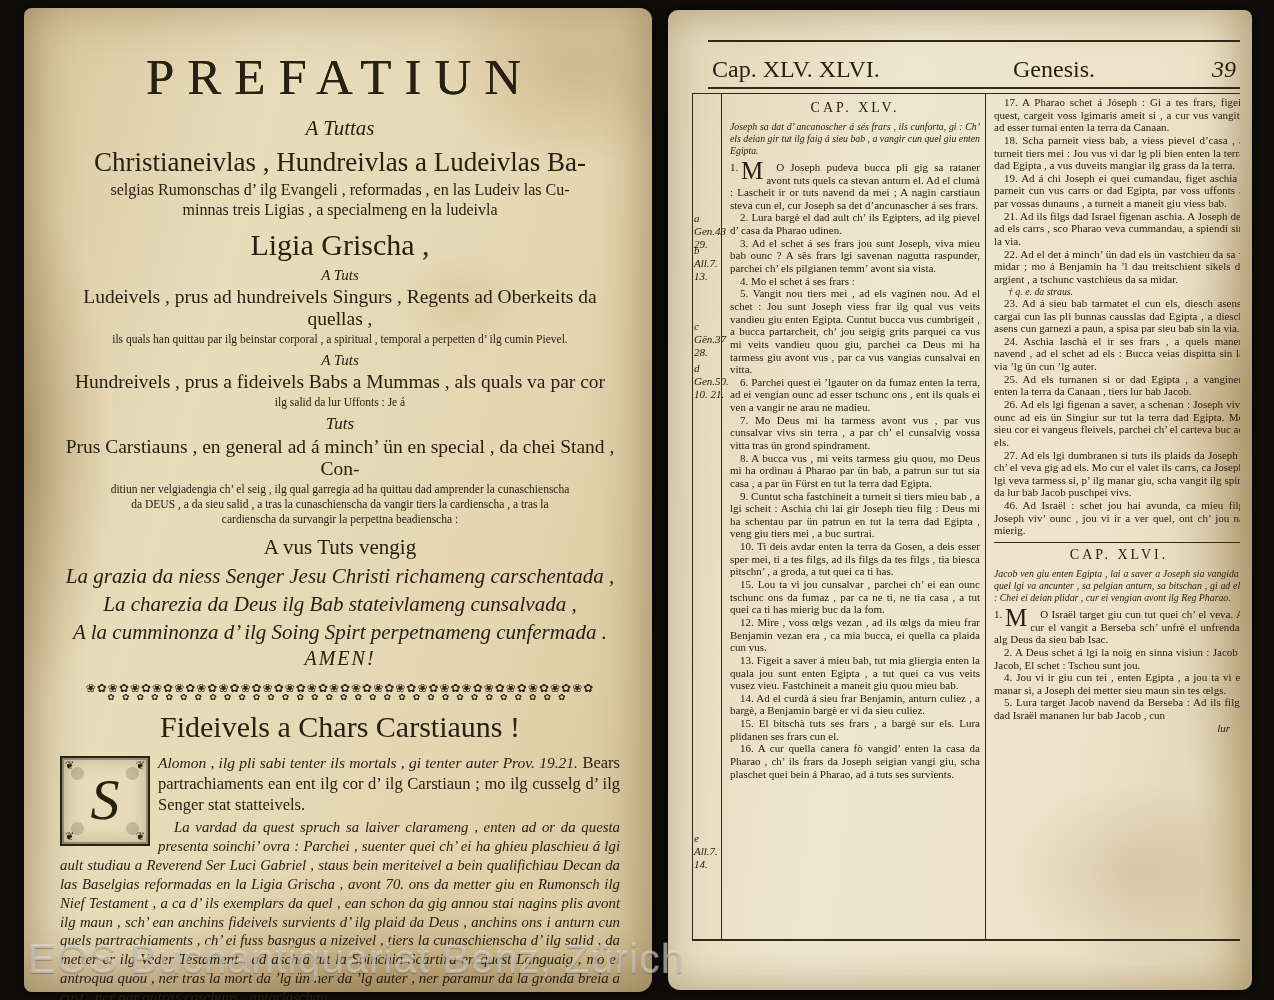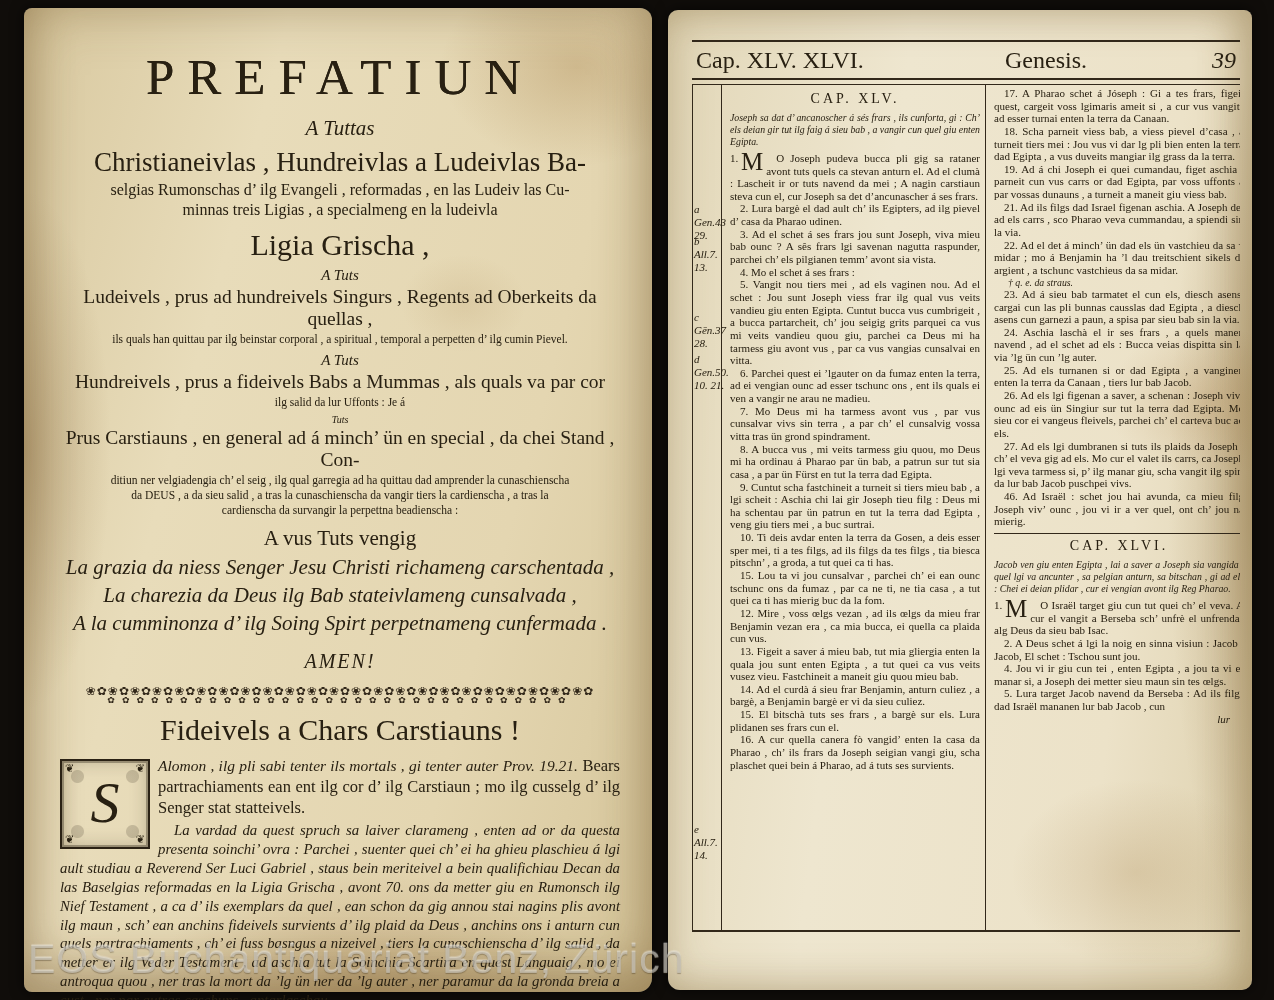--- a/index.html
+++ b/index.html
@@ -28,24 +28,24 @@
   .lp-inner{padding:34px 30px 0 34px;}
   .lp-title{font-size:51px;letter-spacing:13px;margin:6px 0 10px 0;text-shadow:0 0 .5px #282012;}
   .it{font-style:italic;}
   .lp-atuttas{font-size:21px;margin:2px 0;}
   .lp-big1{font-size:27px;margin:6px 0 2px 0;}
   .lp-mid{font-size:16px;line-height:1.25;}
   .lp-ligia{font-size:30px;margin:8px 0 2px 0;}
   .lp-atuts{font-size:15px;margin:5px 0 2px 0;}
   .lp-row20{font-size:19.5px;margin:2px 0;}
   .lp-sub{font-size:11.5px;line-height:1.3;}
-  .lp-tuts{font-size:10px;margin:4px 0 1px 0;}
+  .lp-tuts{font-size:17px;margin:4px 0 1px 0;}
   .lp-vengig{font-size:21px;margin:8px 0 2px 0;}
   .lp-bless{font-size:21px;line-height:1.35;}
-  .lp-amen{font-size:20px;letter-spacing:2px;margin-top:12px;}
+  .lp-amen{font-size:20px;letter-spacing:2px;margin-top:0;}
   .fleuron{margin:14px 0 4px 0;line-height:.8;color:#32281a;}
   .fleuron .r1{font-size:12px;letter-spacing:1px;white-space:nowrap;overflow:hidden;}
   .fleuron .r2{font-size:9px;letter-spacing:7px;white-space:nowrap;overflow:hidden;margin-top:1px;}
   .lp-section{font-size:30px;margin:8px 0 8px 0;}
   .lp-body{text-align:justify;position:relative;padding:0 2px;}
   .dropcapS{
     float:left;width:86px;height:86px;margin:4px 8px 2px 0;
     border:2px solid #2a2114;box-shadow:inset 0 0 0 2px rgba(42,33,20,.35), inset 0 0 18px rgba(42,33,20,.25);
     position:relative;background:
       radial-gradient(circle at 18% 18%, rgba(42,33,20,.18) 0 6px, transparent 7px),
@@ -69,21 +69,21 @@
       radial-gradient(ellipse 200px 150px at 80% 88%, rgba(150,108,48,.20), transparent 62%),
       radial-gradient(ellipse 120px 600px at 100% 50%, rgba(130,95,45,.28), transparent 70%),
       linear-gradient(97deg,#e2d7b8,#eee6cf 35%,#ece2c8 75%,#ddd0ad);
     box-shadow:inset 0 0 45px rgba(120,90,40,.28), inset -18px 0 35px rgba(120,90,40,.25), 0 0 14px rgba(0,0,0,.7);
     border-radius:10px 8px 10px 12px;
   }
   .rp-frame{margin:30px 12px 0 24px;}
   .rp-header{
     display:flex;align-items:center;
     border-top:2px solid #32281a;border-bottom:2px solid #32281a;
-    padding:5px 4px 4px 4px;font-size:24px;
+    padding:14px 4px 4px 4px;font-size:24px;margin-left:16px;
   }
   .rp-h-left{flex:0 0 220px;text-align:left;}
   .rp-h-center{flex:1;text-align:center;}
   .rp-h-num{flex:0 0 60px;text-align:right;font-style:italic;}
   .rp-block{
     margin-top:4px;height:845px;overflow:hidden;
     display:flex;border-bottom:2px solid #32281a;border-top:1px solid #32281a;
   }
   .rp-notes{position:relative;font-size:11px;font-style:italic;line-height:1.18;}
   .rp-notes-left{flex:0 0 28px;border-left:1.5px solid #32281a;}

